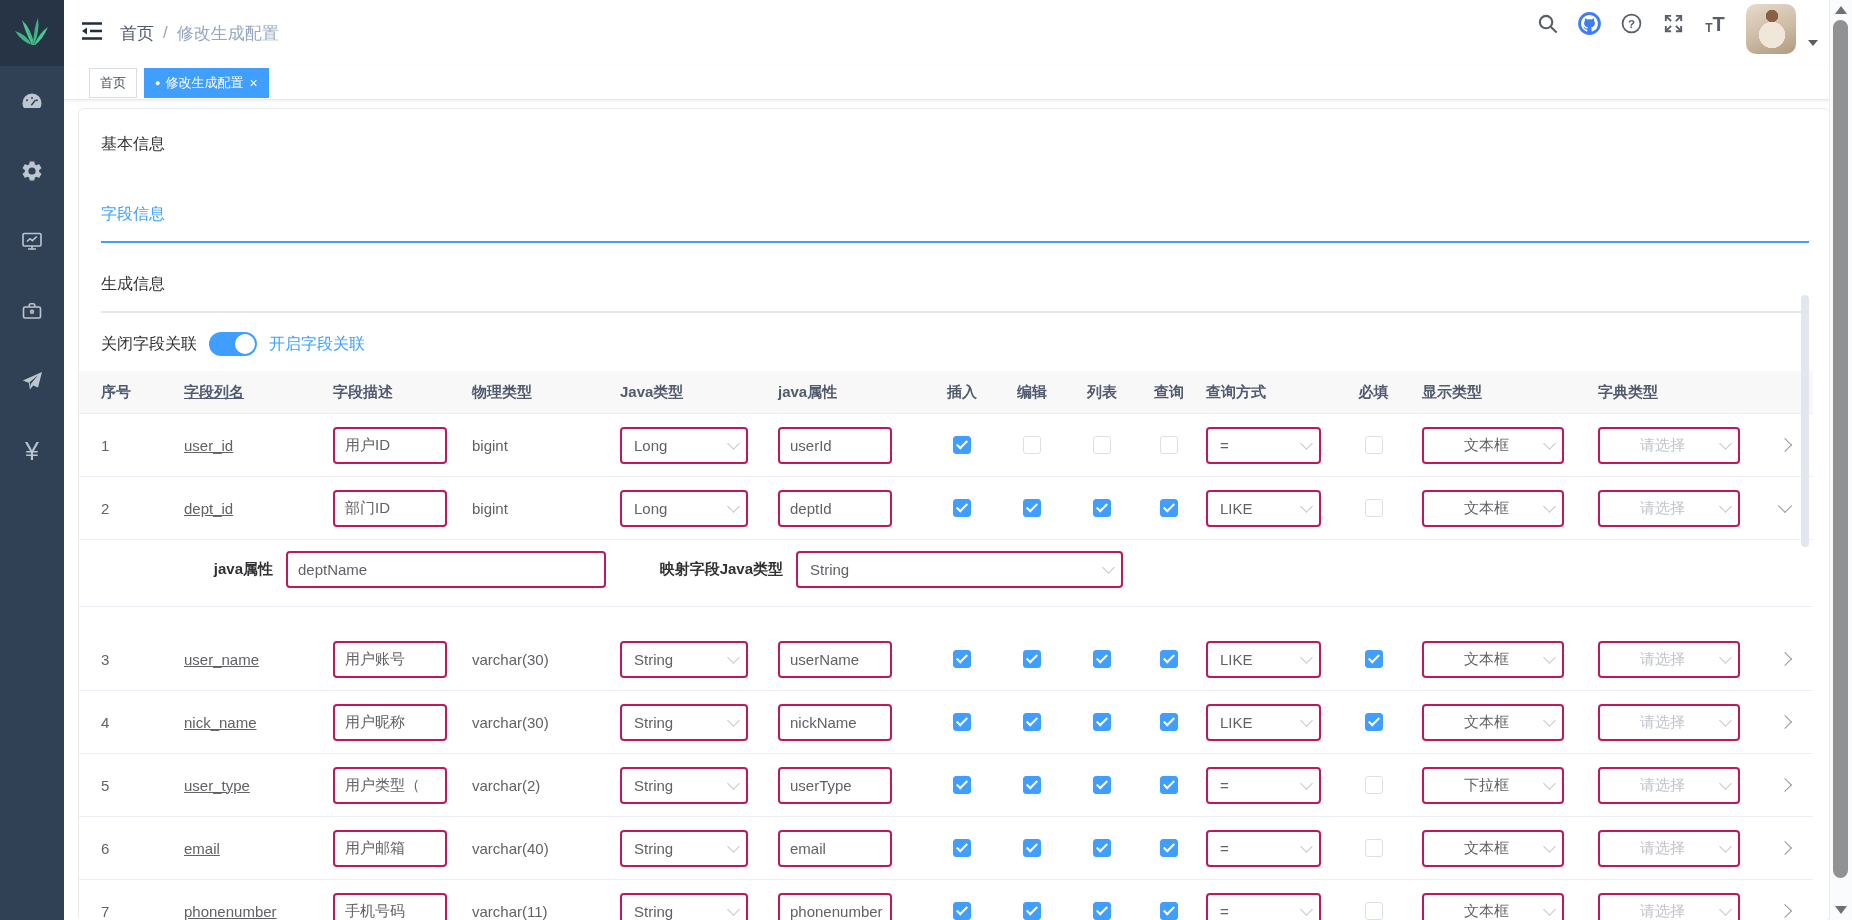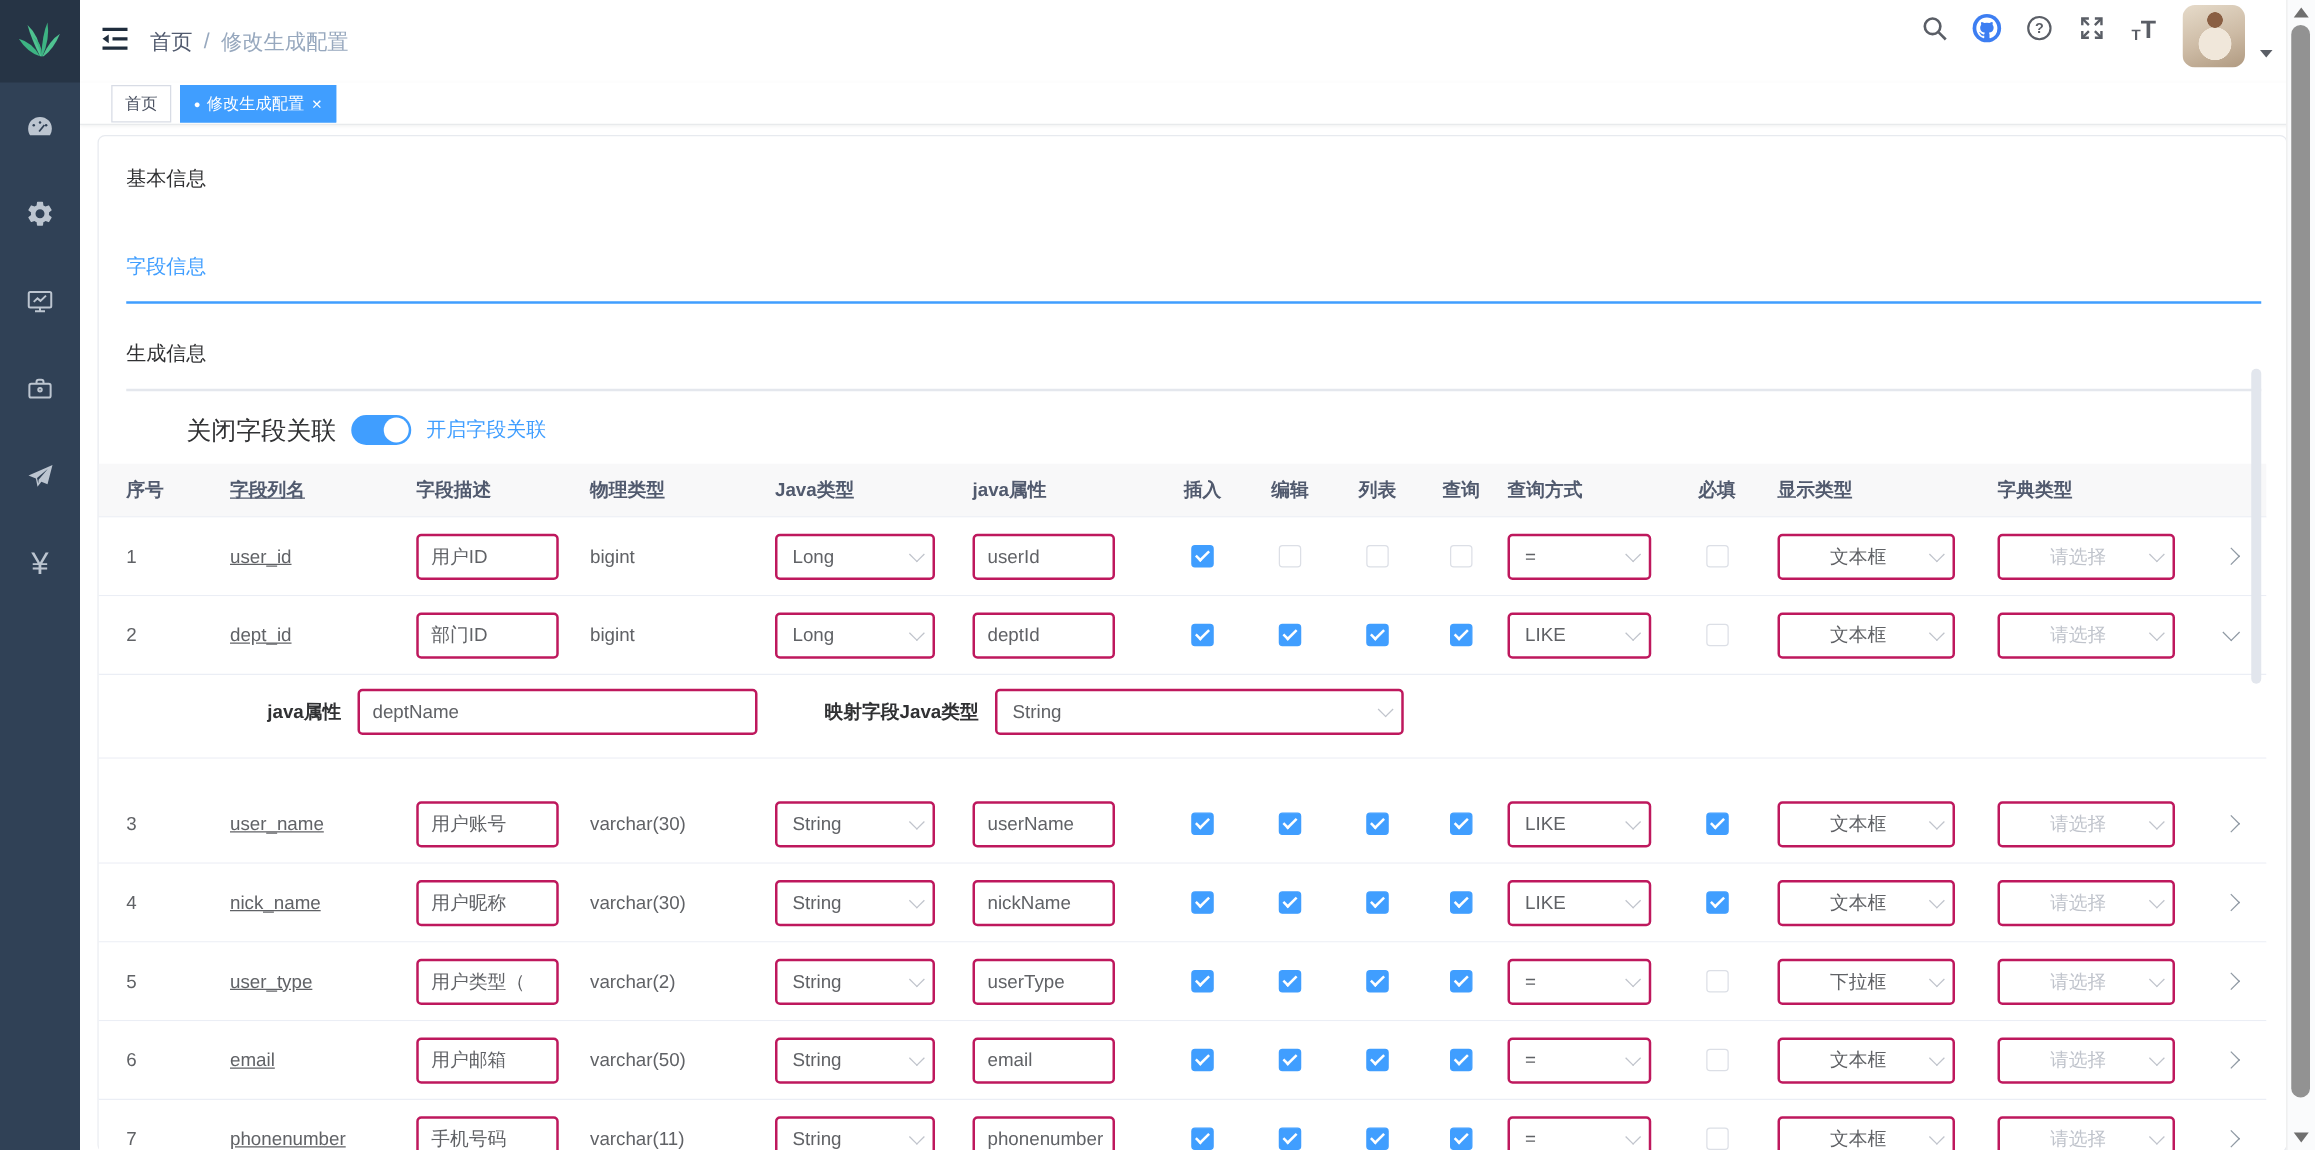--- a/index.html
+++ b/index.html
@@ -43,21 +43,21 @@
   
   .card{position:absolute;left:14px;right:22px;top:108px;height:812px;background:#fff;
         border:1px solid #e7eaef;border-radius:6px;}
   
   .tabs{margin:24px 20px 0 22px;display:flex;gap:48px;border-bottom:2px solid #e4e7ed;padding-bottom:16px;flex-direction:column;}
   .tab{font-size:16px;color:#303133;cursor:pointer;position:relative;line-height:22px;}
   .tab.active{color:#409eff;font-weight:500;}
   .tab.active::after{content:"";position:absolute;left:0;right:0;bottom:-18px;height:2px;background:#409eff;}
   
   .switch-row{margin:18px 22px 0;display:flex;align-items:center;height:26px;}
-  .sw-off{font-size:20px;color:#303133;margin-left:48px;}
+  .sw-off{font-size:16px;color:#303133;}
   .switch{width:48px;height:24px;border-radius:12px;background:#409eff;margin:0 12px;position:relative;cursor:pointer;}
   .switch .knob{position:absolute;right:2px;top:2px;width:20px;height:20px;border-radius:50%;background:#fff;}
   .sw-on{font-size:16px;color:#409eff;}
   
   .table{margin-top:14px;width:1734px;position:relative;}
   .tr{display:grid;grid-template-columns:100px 150px 138px 148px 158px 154px 70px 70px 70px 64px 140px 65px 175px 175px 57px;}
   .td{display:flex;align-items:center;font-size:15px;color:#606266;overflow:hidden;}
   .thead{background:#f8f8f9;height:42px;border-bottom:1px solid #ebeef5;}
   .thead .td{font-weight:700;color:#515a6e;}
   .row{height:62px;border-bottom:1px solid #ebeef5;background:#fff;}
@@ -565,21 +565,21 @@
               <span class="chev"></span>
             </div>
   </div>
 
   <div class="tr row">
     <div class="td c1">6</div>
     <div class="td c2">email</div>
     <div class="td c3">
               <div class="inp">用户邮箱</div>
             </div>
-    <div class="td c4">varchar(50)</div>
+    <div class="td c4">varchar(40)</div>
     <div class="td c5">
               <div class="sel w128">
                 <span class="sv">String</span>
                 <i class="car"></i>
               </div>
             </div>
     <div class="td c6">
               <div class="inp">email</div>
             </div>
     <div class="td c7 cc">

